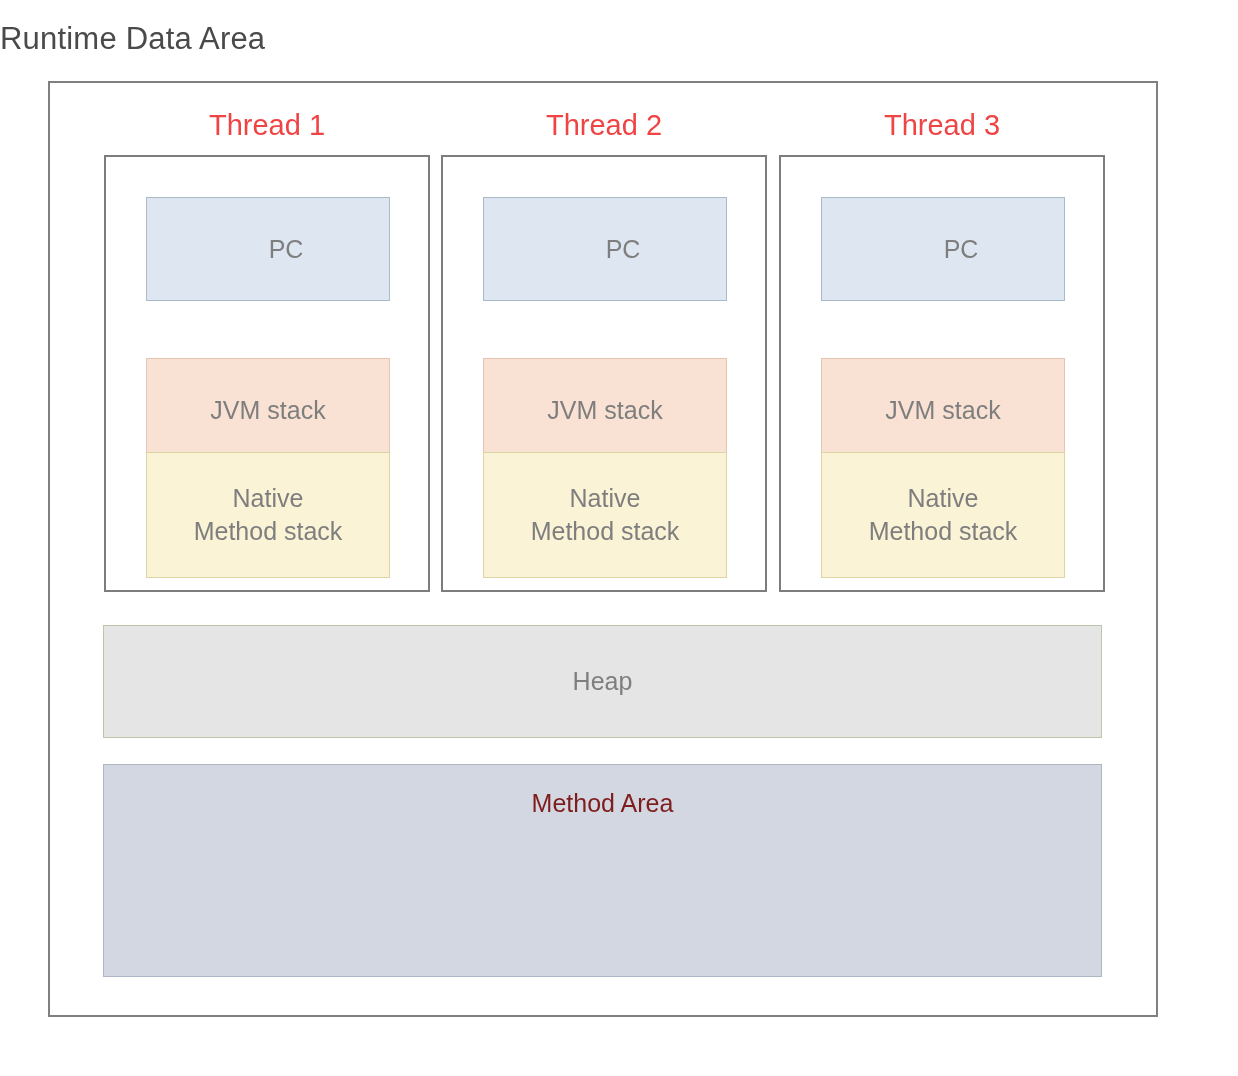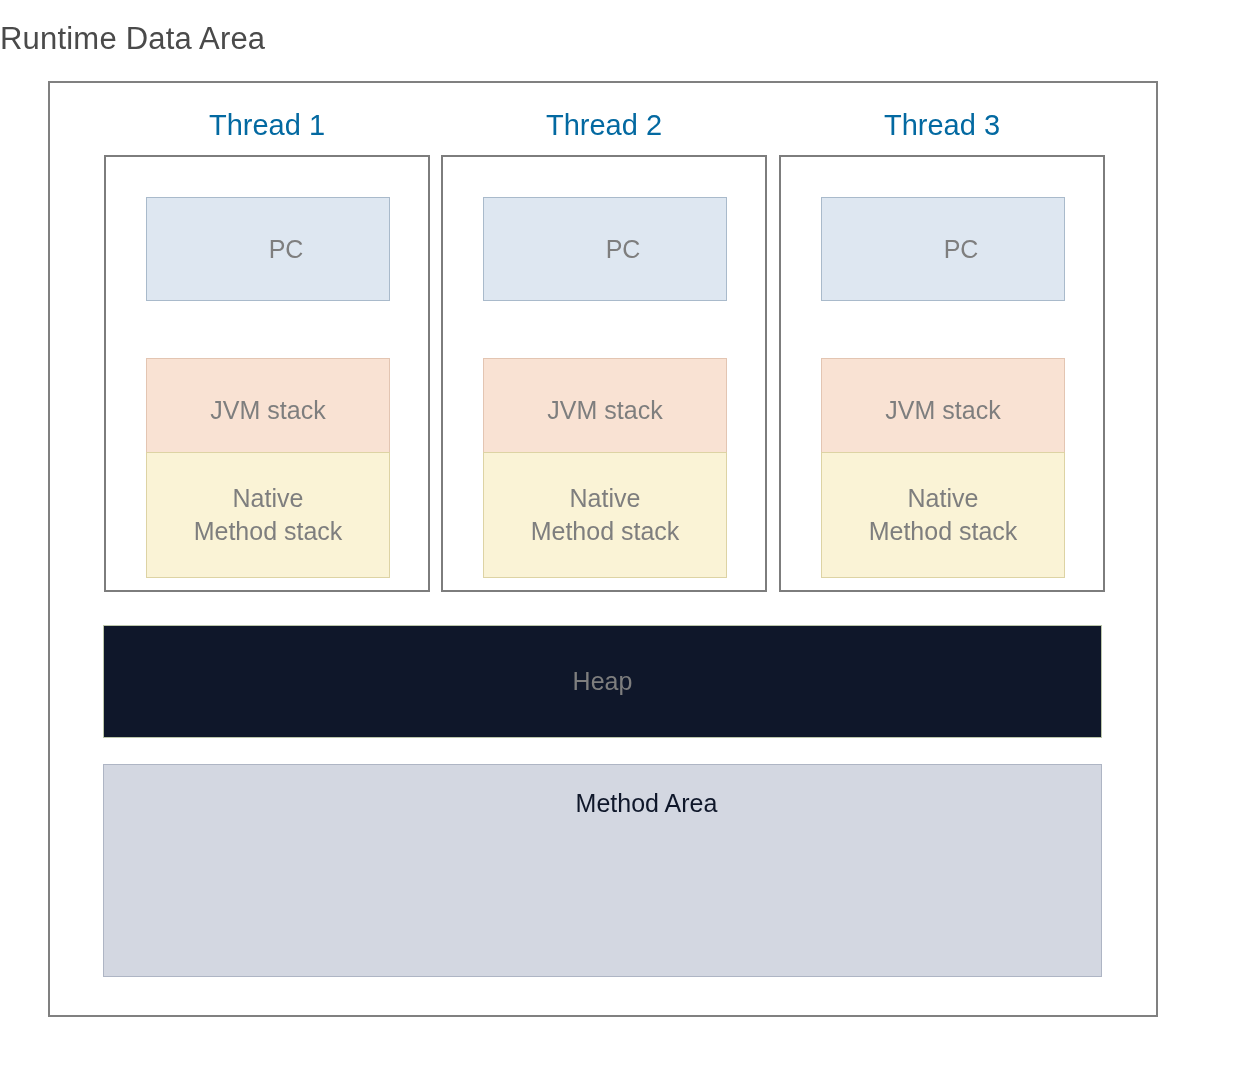--- a/index.html
+++ b/index.html
@@ -42,21 +42,21 @@
   }
 
   
   .thread-label {
     position: absolute;
     top: 107px;
     width: 326px;
     text-align: center;
     font-size: 29px;
     line-height: 36px;
-    color: #0369a1;
+    color: #ef4444;
     white-space: nowrap;
   }
   .thread-box {
     position: absolute;
     top: 155px;
     width: 326px;
     height: 437px;
     border: 2px solid #7d7d7d;
     background: #ffffff;
     box-sizing: border-box;
@@ -103,21 +103,21 @@
   }
   .region-native .line2 { display: block; }
 
   
   #heap-box {
     position: absolute;
     left: 103px;
     top: 625px;
     width: 999px;
     height: 113px;
-    background: #0f172a;
+    background: #e5e5e5;
     border: 1px solid #bcc6ab;
     box-sizing: border-box;
     display: flex;
     align-items: center;
     justify-content: center;
     font-size: 25px;
     color: #7e7e7e;
   }
 
   
@@ -132,22 +132,21 @@
     box-sizing: border-box;
   }
   #method-area-label {
     position: absolute;
     left: 0;
     top: 23px;
     width: 100%;
     text-align: center;
     font-size: 25px;
     line-height: 30px;
-    color: #0f172a;
-    padding-left: 44px;
+    color: #7f1d1d;
   }
   #constant-pool-box {
     position: absolute;
     left: 41px;
     top: 73px;
     width: 913px;
     height: 107px;
     background: #e2e9f1;
     border: 1px solid #cdd6e0;
     box-sizing: border-box;

